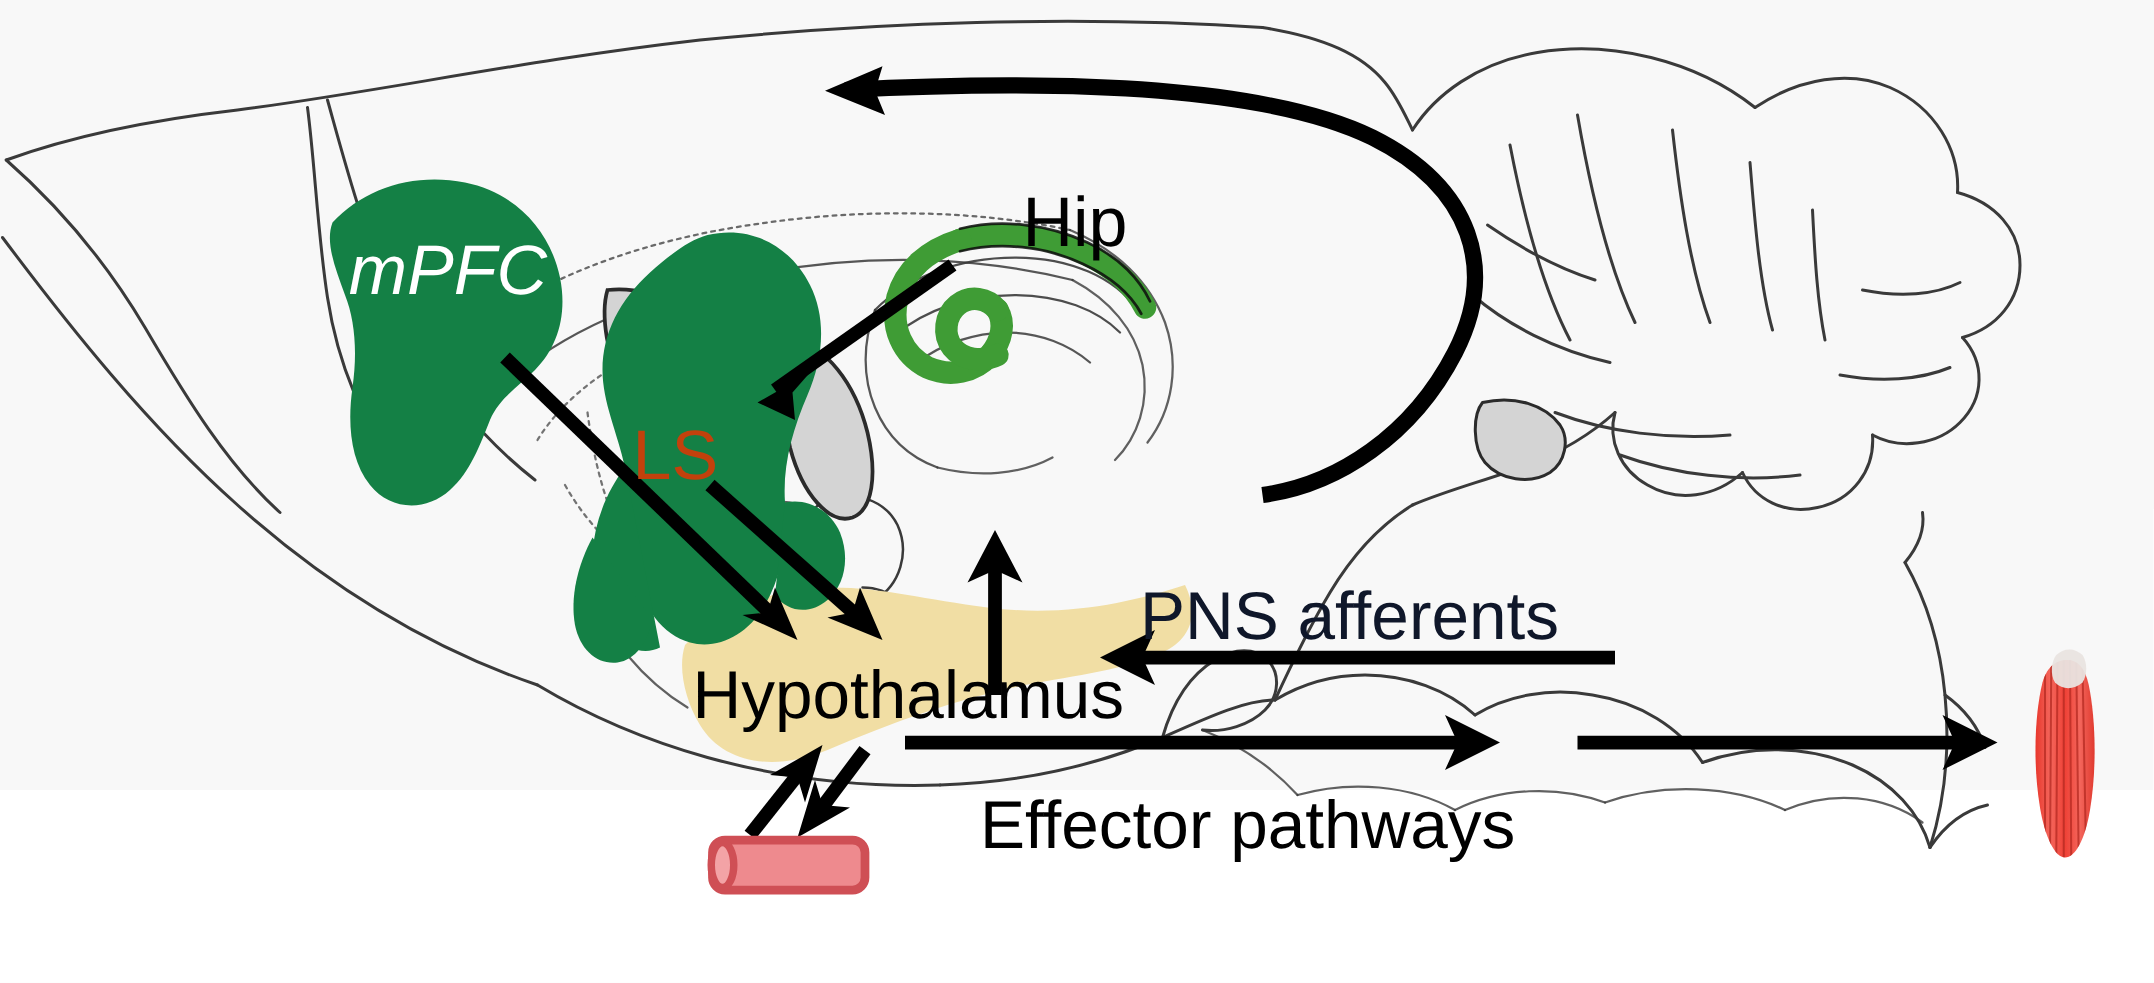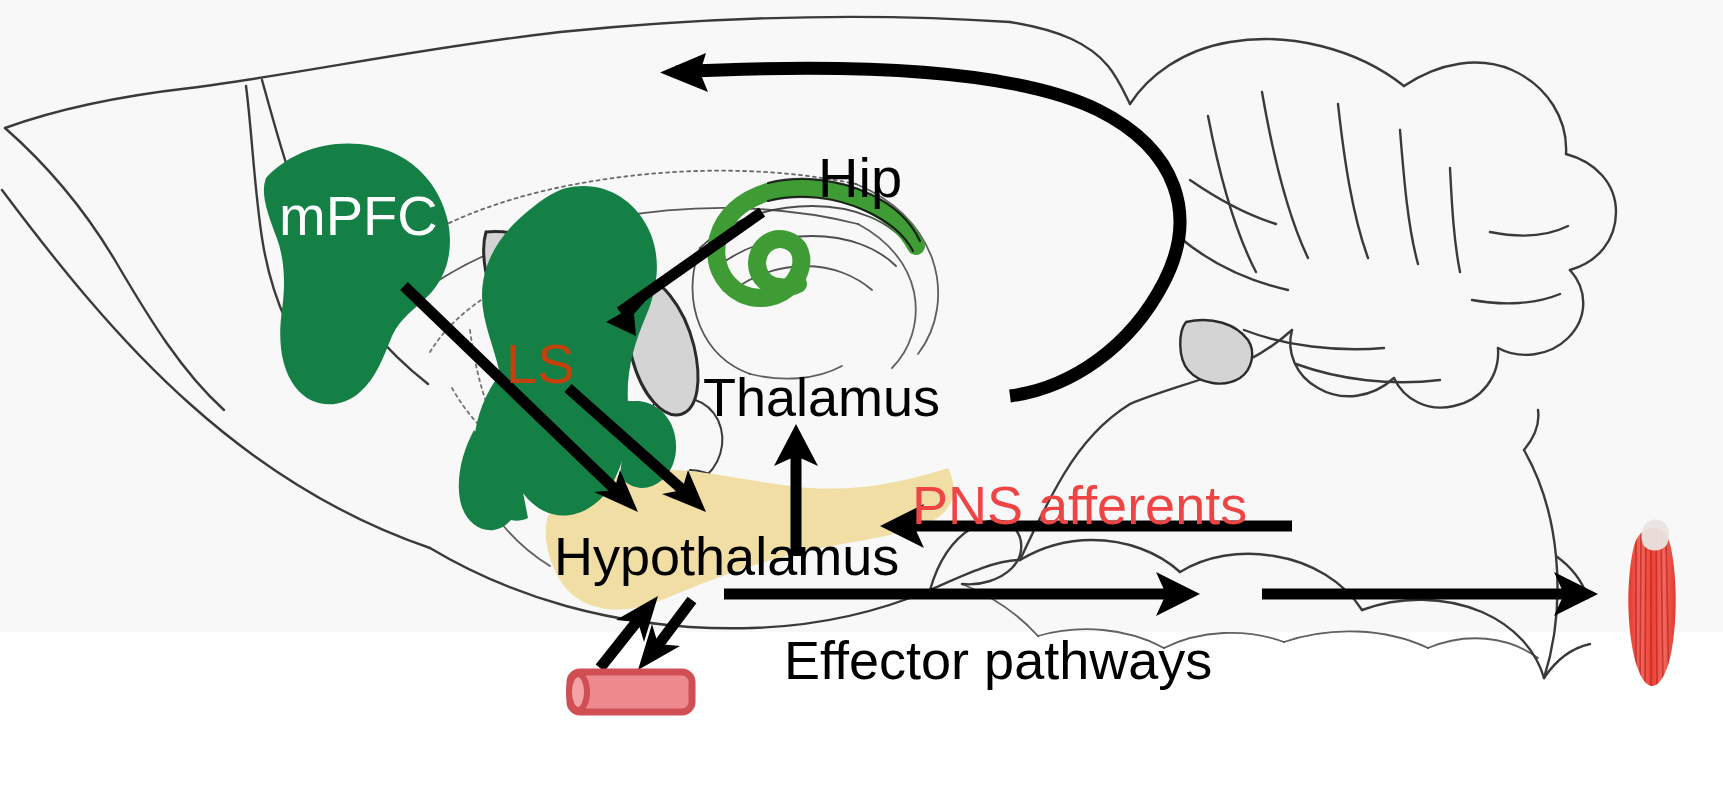--- a/index.html
+++ b/index.html
@@ -238,27 +238,26 @@
         <path d="M1651,528 L1651,690" fill="none"></path>
         <path d="M1656,528 L1657,690" fill="none"></path>
         <path d="M1661,530 L1663,690" fill="none"></path>
         <path d="M1666,534 L1669,690" fill="none"></path>
       </g>
       <path d="M1645,524 C1651,518 1660,518 1666,524 C1670,530 1670,540 1666,546
                C1659,552 1650,552 1644,546 C1640,540 1641,529 1645,524 Z" fill="#e9e4e0" opacity="0.95"></path>
     </g>
   </svg>
 
-  <div class="lbl" style="left:279px;top:188px;font-size:56px;color:#ffffff;">mPFC</div>
+  <div class="lbl" style="left:279px;top:188px;font-size:56px;color:#ffffff;font-style:italic;">mPFC</div>
 
   <div class="lbl" style="left:506px;top:336px;font-size:56px;color:#c2410c;">LS</div>
 
   <div class="lbl" style="left:818px;top:140px;font-size:56px;color:#000000;margin-top:10px;">Hip</div>
 
-  <div class="lbl" style="left:703px;top:370px;font-size:54px;color:#000000;">Thalamus</div>
 
   <div class="lbl" style="left:554px;top:529px;font-size:54px;color:#000000;text-align:right;">Hypothalamus</div>
 
-  <div class="lbl" style="left:912px;top:466px;font-size:54px;color:#ef4444;margin-top:12px;">PNS afferents</div>
+  <div class="lbl" style="left:912px;top:466px;font-size:54px;color:#0f172a;">PNS afferents</div>
 
   <div class="lbl" style="left:784px;top:633px;font-size:54px;color:#000000;">Effector pathways</div>
 
 </div>
 
 </body></html>

